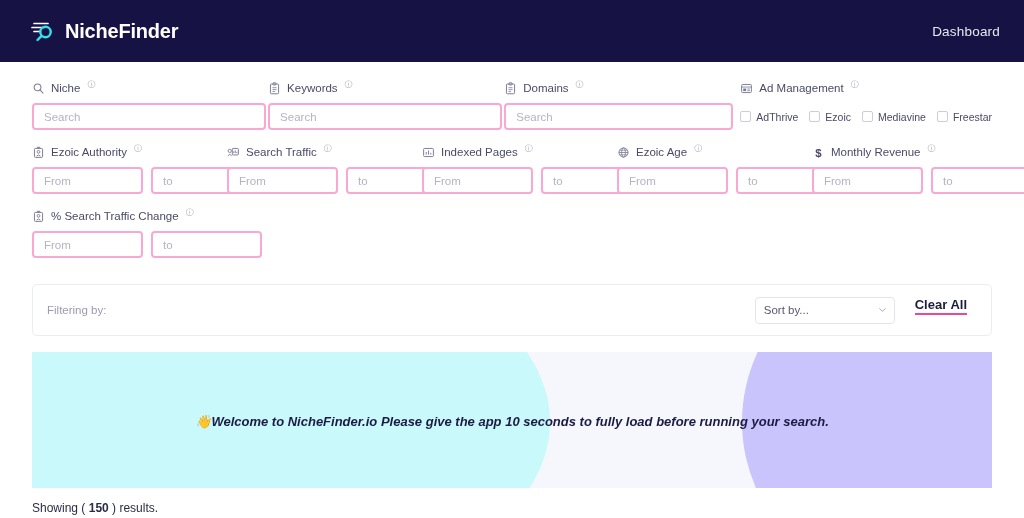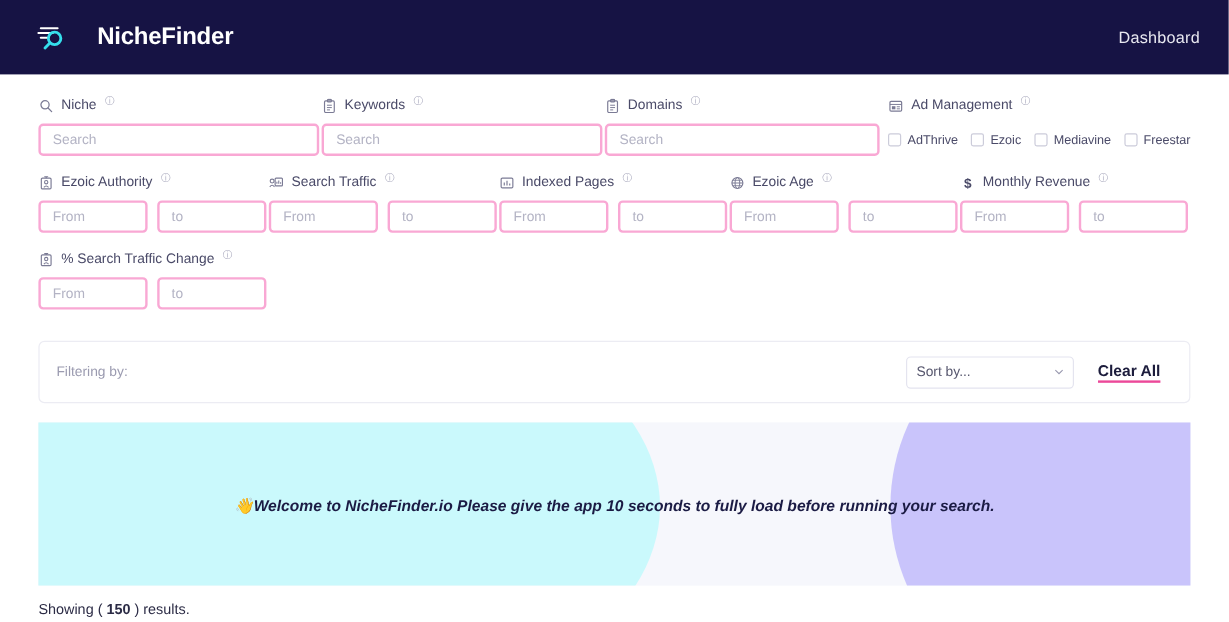--- a/index.html
+++ b/index.html
@@ -11,21 +11,21 @@
   }
 
   
   .header {
     height: 62px;
     background: #161344;
     display: flex;
     align-items: center;
     padding: 0 24px 0 30px;
   }
-  .brand { display: flex; align-items: center; gap: 25px; }
+  .brand { display: flex; align-items: center; gap: 9px; }
   .brand-icon { width: 26px; height: 26px; display: block; }
   .brand-name {
     color: #ffffff;
     font-size: 20px;
     font-weight: bold;
     letter-spacing: -0.2px;
   }
   .header-right {
     margin-left: auto;
     display: flex;
@@ -83,21 +83,21 @@
     border-radius: 4px;
     background: #fff;
     font-size: 11.5px;
     color: #34344e;
     padding: 0 10px;
     font-family: inherit;
     outline: none;
   }
   .inp::placeholder { color: #b3b3c4; }
   .range { display: flex; gap: 8px; }
-  .range .inp { width: 91px; }
+  .range .inp { width: 111px; }
 
   
   .cbs { display: flex; gap: 11px; height: 27px; }
   .cb { display: flex; align-items: center; gap: 5px; cursor: pointer; }
   .cb .box {
     width: 11px; height: 11px;
     border: 1px solid #ccccda;
     border-radius: 2px;
     background: #fff;
     flex: none;
@@ -109,21 +109,21 @@
     margin: 12px 32px 0 32px;
     height: 52px;
     border: 1px solid #ececf3;
     border-radius: 5px;
     background: #fff;
     display: flex;
     align-items: center;
     padding: 0 14px 0 14px;
   }
   .fbar-label { font-size: 11.5px; color: #9b9bb0; }
-  .fbar-right { margin-left: auto; display: flex; align-items: center; gap: 20px; }
+  .fbar-right { margin-left: auto; display: flex; align-items: flex-start; gap: 20px; }
   .sortsel {
     width: 140px; height: 27px;
     border: 1px solid #e4e4ef;
     border-radius: 4px;
     background: #fff;
     font-size: 11.5px;
     color: #57576e;
     padding: 0 8px;
     font-family: inherit;
     appearance: none;

